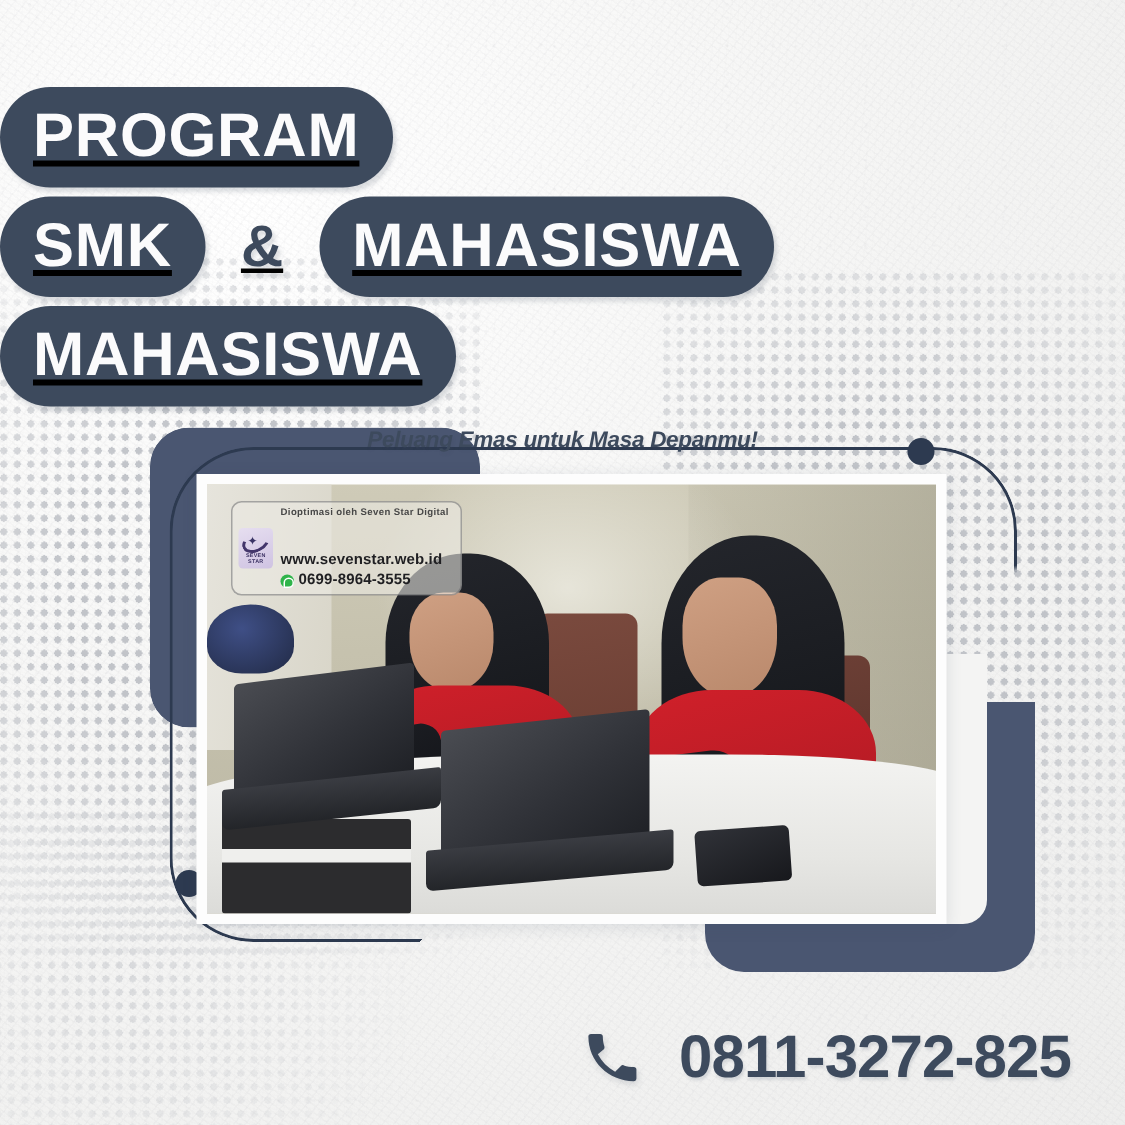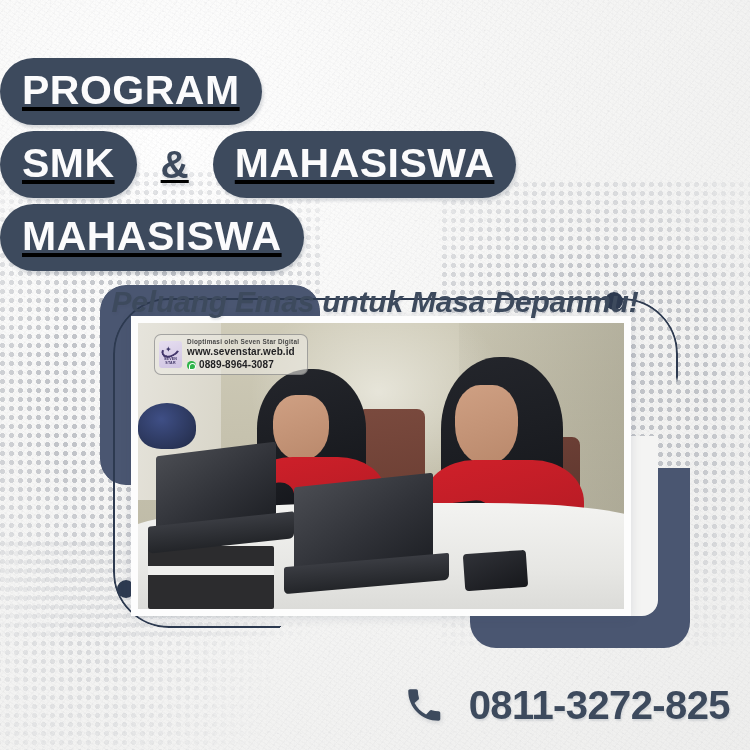--- a/index.html
+++ b/index.html
@@ -124,21 +124,21 @@
     color: #3d4a5d;
     font-size: 39px;
     font-weight: 700;
     line-height: 1;
     padding: 0 2px;
     text-shadow: 2px 3px 3px rgba(60,70,90,.17);
   }
   .subtitle {
     margin-top: 14px;
     color: #3d4a5d;
-    font-size: 30px;
+    font-size: 15px;
     font-weight: 700;
     font-style: italic;
     letter-spacing: -.2px;
     text-shadow: 1px 2px 2px rgba(60,70,90,.13);
   }
 
   
   .frame-area {
     position: absolute;
     left: 95px; top: 280px;
@@ -367,21 +367,21 @@
     font-size: 3.6px; font-weight: 700; letter-spacing: .2px;
     color: #3a3062;
   }
   .wm-text { line-height: 1.25; }
   .wm-l1 {
     font-size: 6.4px; font-weight: 700; color: #474747;
     letter-spacing: .25px; white-space: nowrap;
   }
   .wm-l2 {
     font-size: 10px; font-weight: 700; color: #1f1f22;
-    letter-spacing: .1px; white-space: nowrap;
+    letter-spacing: .1px; white-space: nowrap; margin-top: 22px;
   }
   .wm-l3 {
     display: flex; align-items: center; gap: 3px;
     font-size: 10px; font-weight: 700; color: #1f1f22;
     letter-spacing: .1px; white-space: nowrap;
   }
   .wa-dot {
     width: 9px; height: 9px; border-radius: 50%;
     background: #2fb44a;
     flex: 0 0 auto;
@@ -391,21 +391,21 @@
     content: "";
     position: absolute; left: 2px; top: 2px;
     width: 5px; height: 5px;
     border: 1.1px solid #fff;
     border-radius: 50% 50% 50% 10%;
   }
 
   
   .footer-contact {
     position: absolute;
-    right: 20px; bottom: 24px;
+    right: 36px; bottom: 24px;
     display: flex;
     align-items: center;
     gap: 24px;
     z-index: 9;
   }
   #phone-icon {
     flex: 0 0 auto;
     filter: drop-shadow(1px 2px 2px rgba(60,70,90,.18));
   }
   .phone-number {
@@ -507,21 +507,21 @@
           <div class="wm-logo">
             <span class="swoosh"></span>
             <span class="star">✦</span>
             <span class="brand">SEVEN STAR</span>
           </div>
           <div class="wm-text">
             <div class="wm-l1">Dioptimasi oleh Seven Star Digital</div>
             <div class="wm-l2">www.sevenstar.web.id</div>
             <div class="wm-l3">
               <span class="wa-dot"></span>
-              <span>0889-8964-3087</span>
+              <span>0699-8964-3555</span>
             </div>
           </div>
         </div>
 
       </div>
     </div>
   </div>
 
   <div class="footer-contact">
     <svg id="phone-icon" width="42" height="42" viewBox="0 0 24 24">

